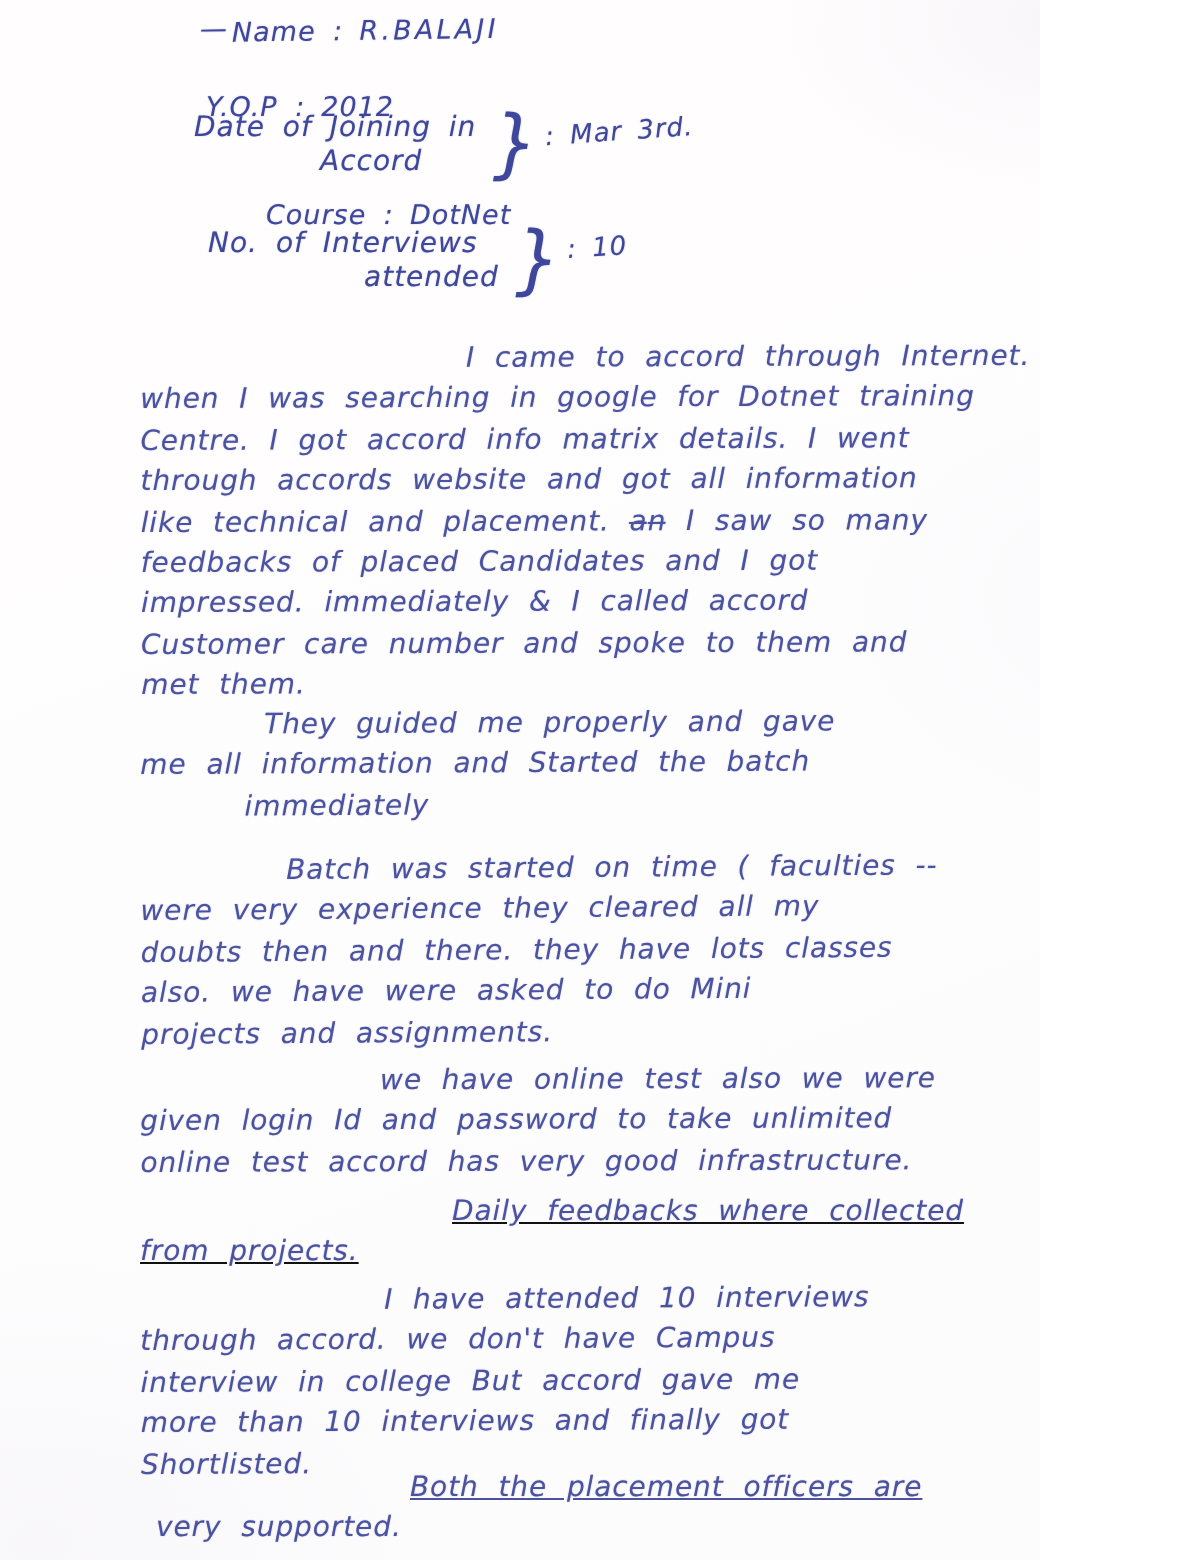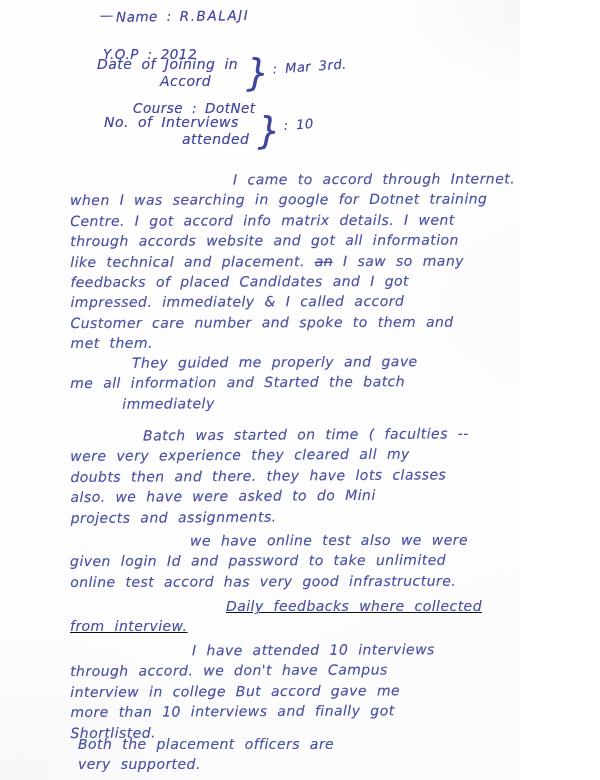--- a/index.html
+++ b/index.html
@@ -53,21 +53,21 @@
   .para-1 .line:nth-child(3){margin-left:52px;}
   .para-2{top:426px;transform:rotate(-0.4deg);}
   .para-2 .first{margin-left:73px;}
   .para-3{top:531px;transform:rotate(-0.2deg);}
   .para-3 .first{margin-left:120px;}
   .para-4{top:596px;text-decoration:underline;}
   .para-4 .first{margin-left:156px;}
   .para-5{top:641px;transform:rotate(-0.3deg);}
   .para-5 .first{margin-left:122px;}
   .para-6{top:734px;left:78px;}
-  .para-6 .first{}
+  .para-6 .first{margin-left:127px;text-decoration:underline;}
 </style>
 </head>
 <body>
 
 <div class="page">
 
   <div class="texture"></div>
 
   <div class="hrow ink" id="name-row">
     <span class="lead-dash">—</span><span>Name :</span><span class="value">R.BALAJI</span>
@@ -123,21 +123,21 @@
         <div class="line">also. we have were asked to do Mini</div>
         <div class="line">projects and assignments.</div>
       </div>
       <div class="para para-3">
         <div class="line first">we have online test also we were</div>
         <div class="line">given login Id and password to take unlimited</div>
         <div class="line">online test accord has very good infrastructure.</div>
       </div>
       <div class="para para-4">
         <div class="line first">Daily feedbacks where collected</div>
-        <div class="line">from interview.</div>
+        <div class="line">from projects.</div>
       </div>
       <div class="para para-5">
         <div class="line first">I have attended 10 interviews</div>
         <div class="line">through accord. we don't have Campus</div>
         <div class="line">interview in college But accord gave me</div>
         <div class="line">more than 10 interviews and finally got</div>
         <div class="line">Shortlisted.</div>
       </div>
       <div class="para para-6">
         <div class="line first">Both the placement officers are</div>

